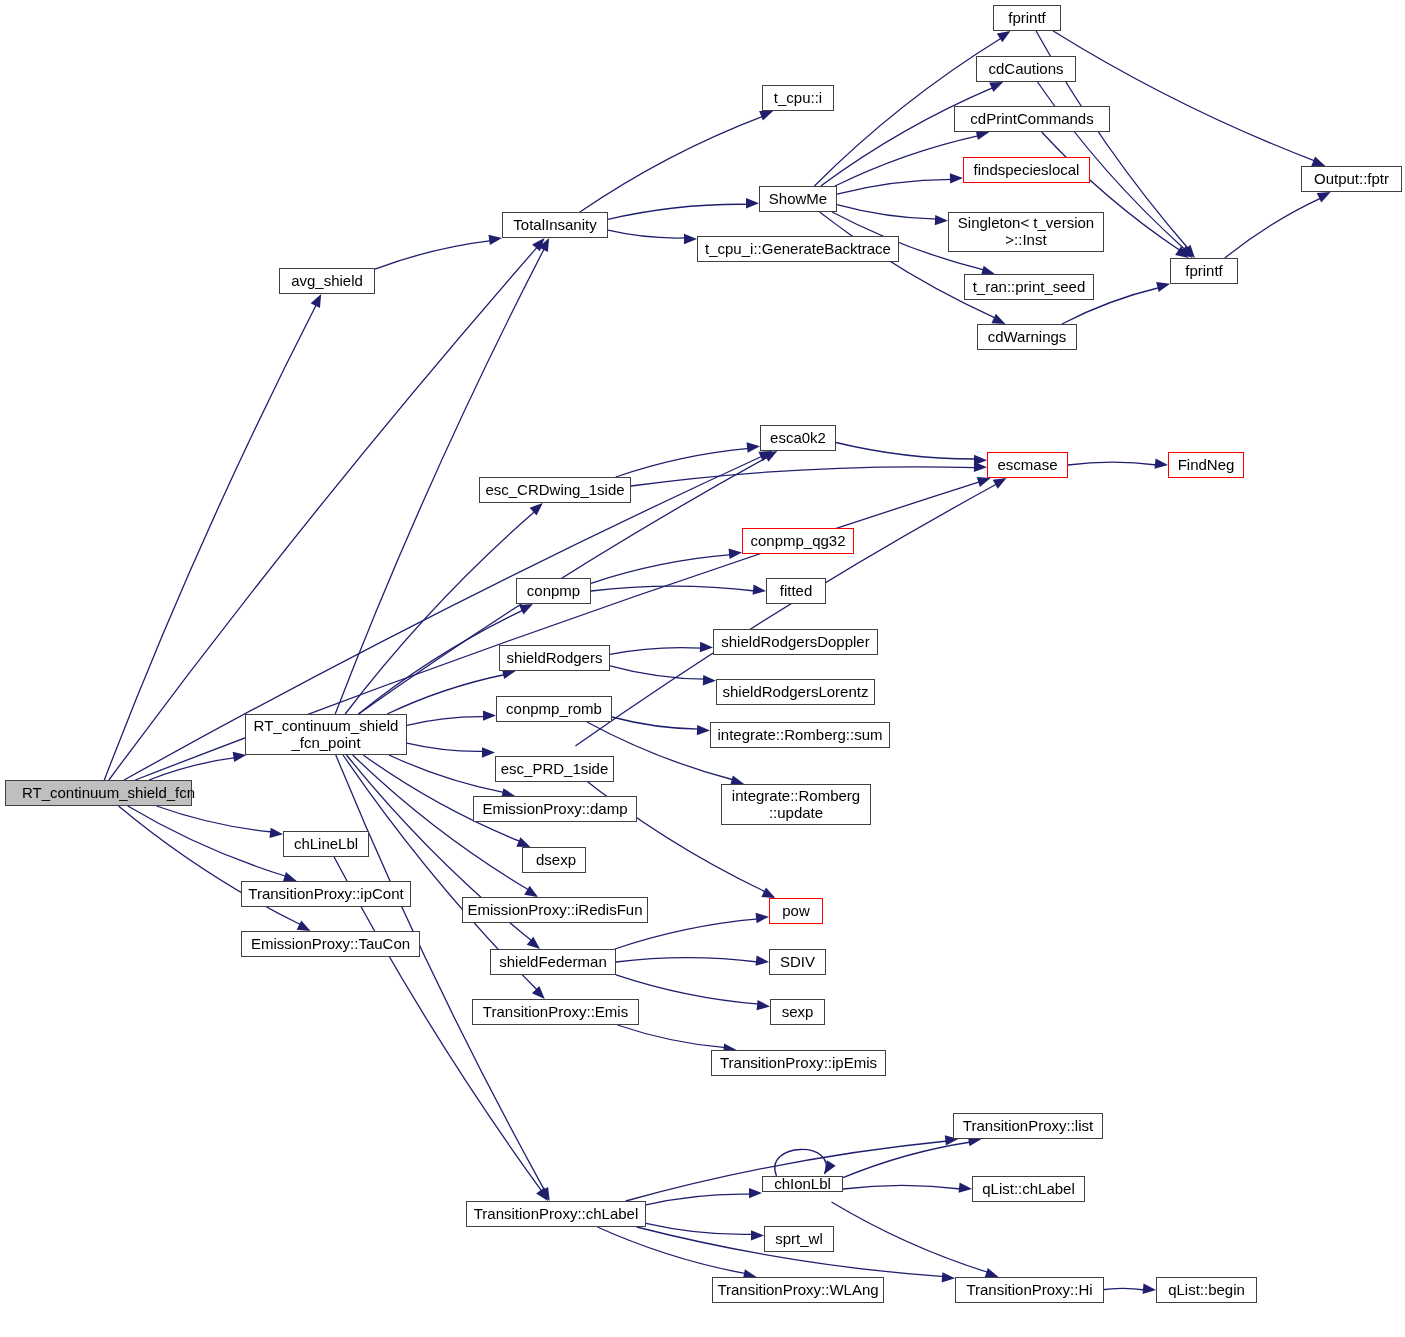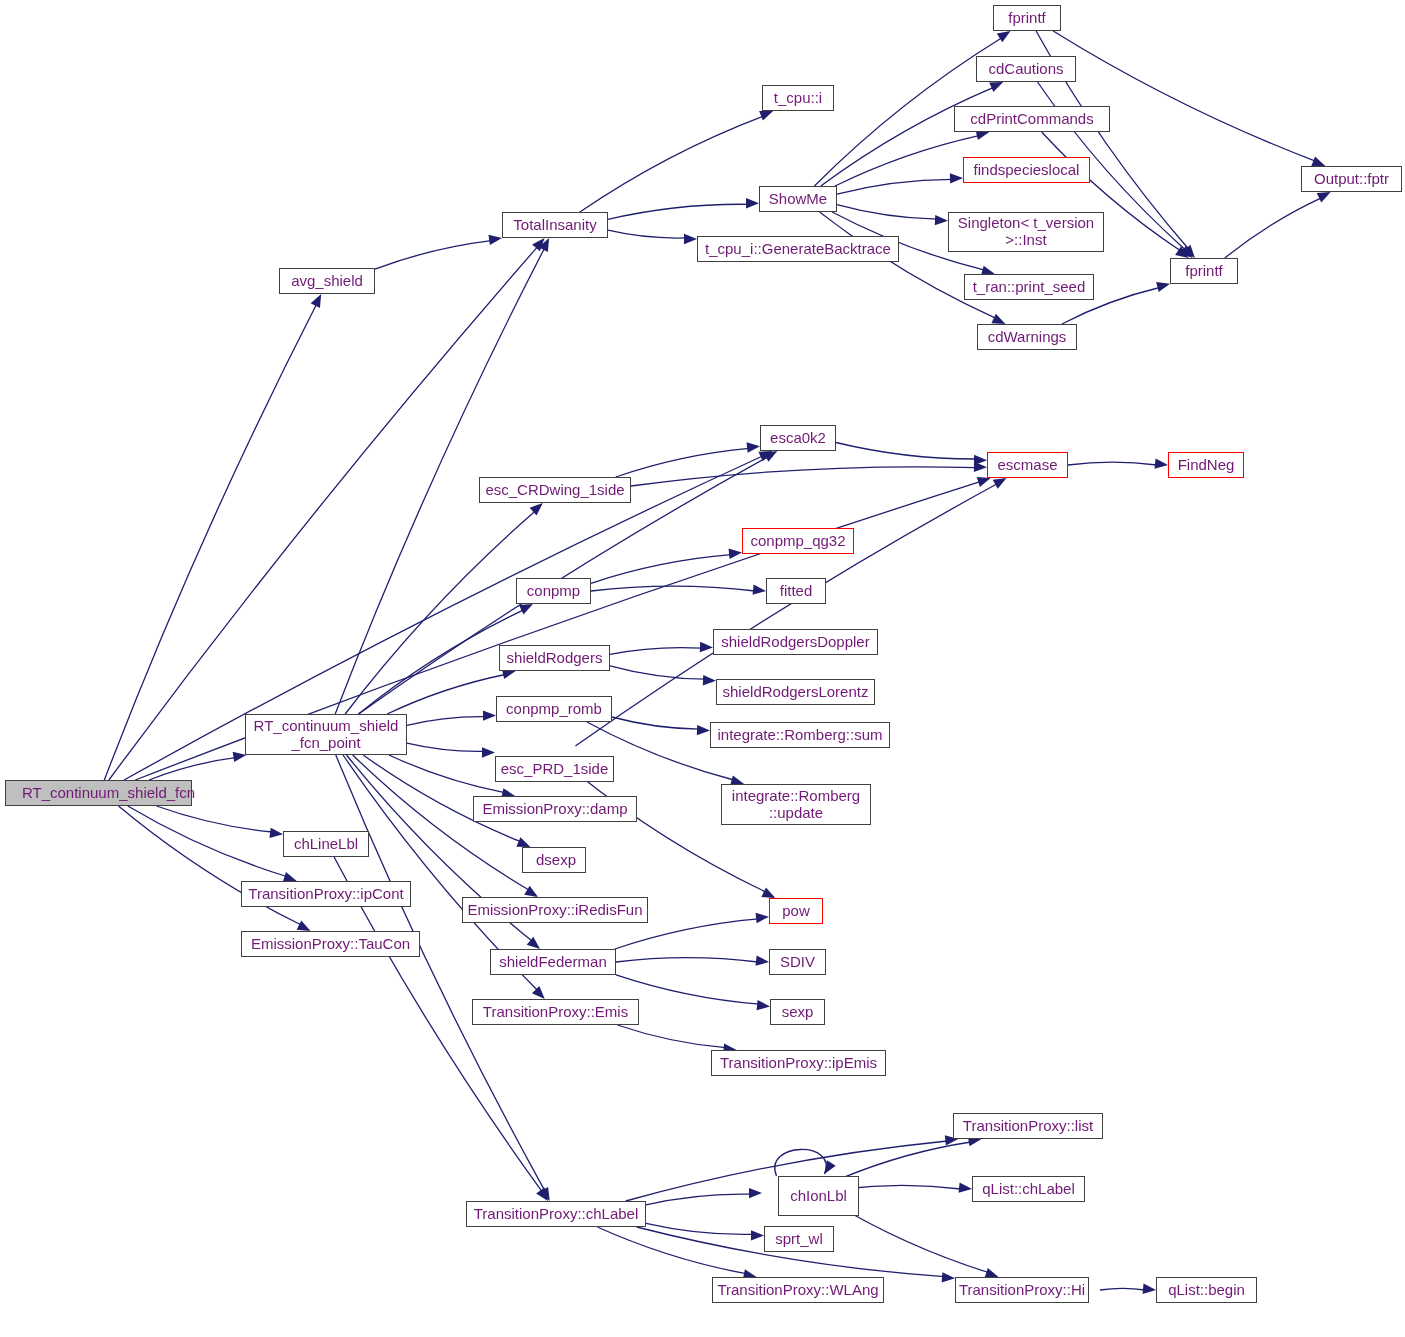--- a/index.html
+++ b/index.html
@@ -1,21 +1,21 @@
 <!DOCTYPE html>
 <html><head>
 <meta charset="utf-8">
 <style>
   html,body{margin:0;padding:0;background:#ffffff;}
   #canvas{position:relative;width:1405px;height:1337px;background:#ffffff;
           font-family:"Liberation Sans",sans-serif;overflow:hidden;}
   svg{position:absolute;left:0;top:0;width:1405px;height:1337px;}
   .nodebox{position:absolute;box-sizing:border-box;border:1px solid #404040;
            background:#ffffff;display:flex;align-items:center;justify-content:center;
-           text-align:center;font-size:15px;color:#701a75;line-height:1.12;
+           text-align:center;font-size:15px;color:#000000;line-height:1.12;
            white-space:pre-line;padding:0 4px;}
   .nodebox.red{border-color:#ff0000;}
   .nodebox.cur{background:#bfbfbf;border-color:#404040;padding-left:24px;}
   .edge{fill:none;stroke:#1f1f6e;stroke-width:1.3;}
   .arrow{fill:#1f1f6e;stroke:none;}
 </style>
 </head>
 <body>
 
 <div id="canvas">
@@ -192,20 +192,20 @@
       <div class="nodebox" style="left: 241px; top: 931px; width: 179px; height: 26px;">EmissionProxy::TauCon</div>
       <div class="nodebox" style="left: 462px; top: 897px; width: 186px; height: 26px;">EmissionProxy::iRedisFun</div>
       <div class="nodebox red" style="left: 769px; top: 898px; width: 54px; height: 26px;">pow</div>
       <div class="nodebox" style="left: 490px; top: 949px; width: 126px; height: 26px;">shieldFederman</div>
       <div class="nodebox" style="left: 769px; top: 949px; width: 57px; height: 26px;">SDIV</div>
       <div class="nodebox" style="left: 770px; top: 999px; width: 55px; height: 26px;">sexp</div>
       <div class="nodebox" style="left: 472px; top: 999px; width: 167px; height: 26px;">TransitionProxy::Emis</div>
       <div class="nodebox" style="left: 711px; top: 1050px; width: 175px; height: 26px;">TransitionProxy::ipEmis</div>
       <div class="nodebox" style="left: 466px; top: 1201px; width: 180px; height: 26px;">TransitionProxy::chLabel</div>
       <div class="nodebox" style="left: 953px; top: 1113px; width: 150px; height: 26px;">TransitionProxy::list</div>
-      <div class="nodebox" style="left: 762px; top: 1176px; width: 81px; height: 40px; margin-left: 16px;">chIonLbl</div>
+      <div class="nodebox" style="left: 762px; top: 1176px; width: 81px; height: 16px;">chIonLbl</div>
       <div class="nodebox" style="left: 972px; top: 1176px; width: 113px; height: 26px;">qList::chLabel</div>
       <div class="nodebox" style="left: 764px; top: 1226px; width: 70px; height: 26px;">sprt_wl</div>
       <div class="nodebox" style="left: 712px; top: 1277px; width: 172px; height: 26px;">TransitionProxy::WLAng</div>
-      <div class="nodebox" style="left: 955px; top: 1277px; width: 134px; height: 26px;">TransitionProxy::Hi</div>
+      <div class="nodebox" style="left: 955px; top: 1277px; width: 149px; height: 26px;">TransitionProxy::Hi</div>
       <div class="nodebox" style="left: 1156px; top: 1277px; width: 101px; height: 26px;">qList::begin</div>
     </div>
 </div>
 
 </body></html>

